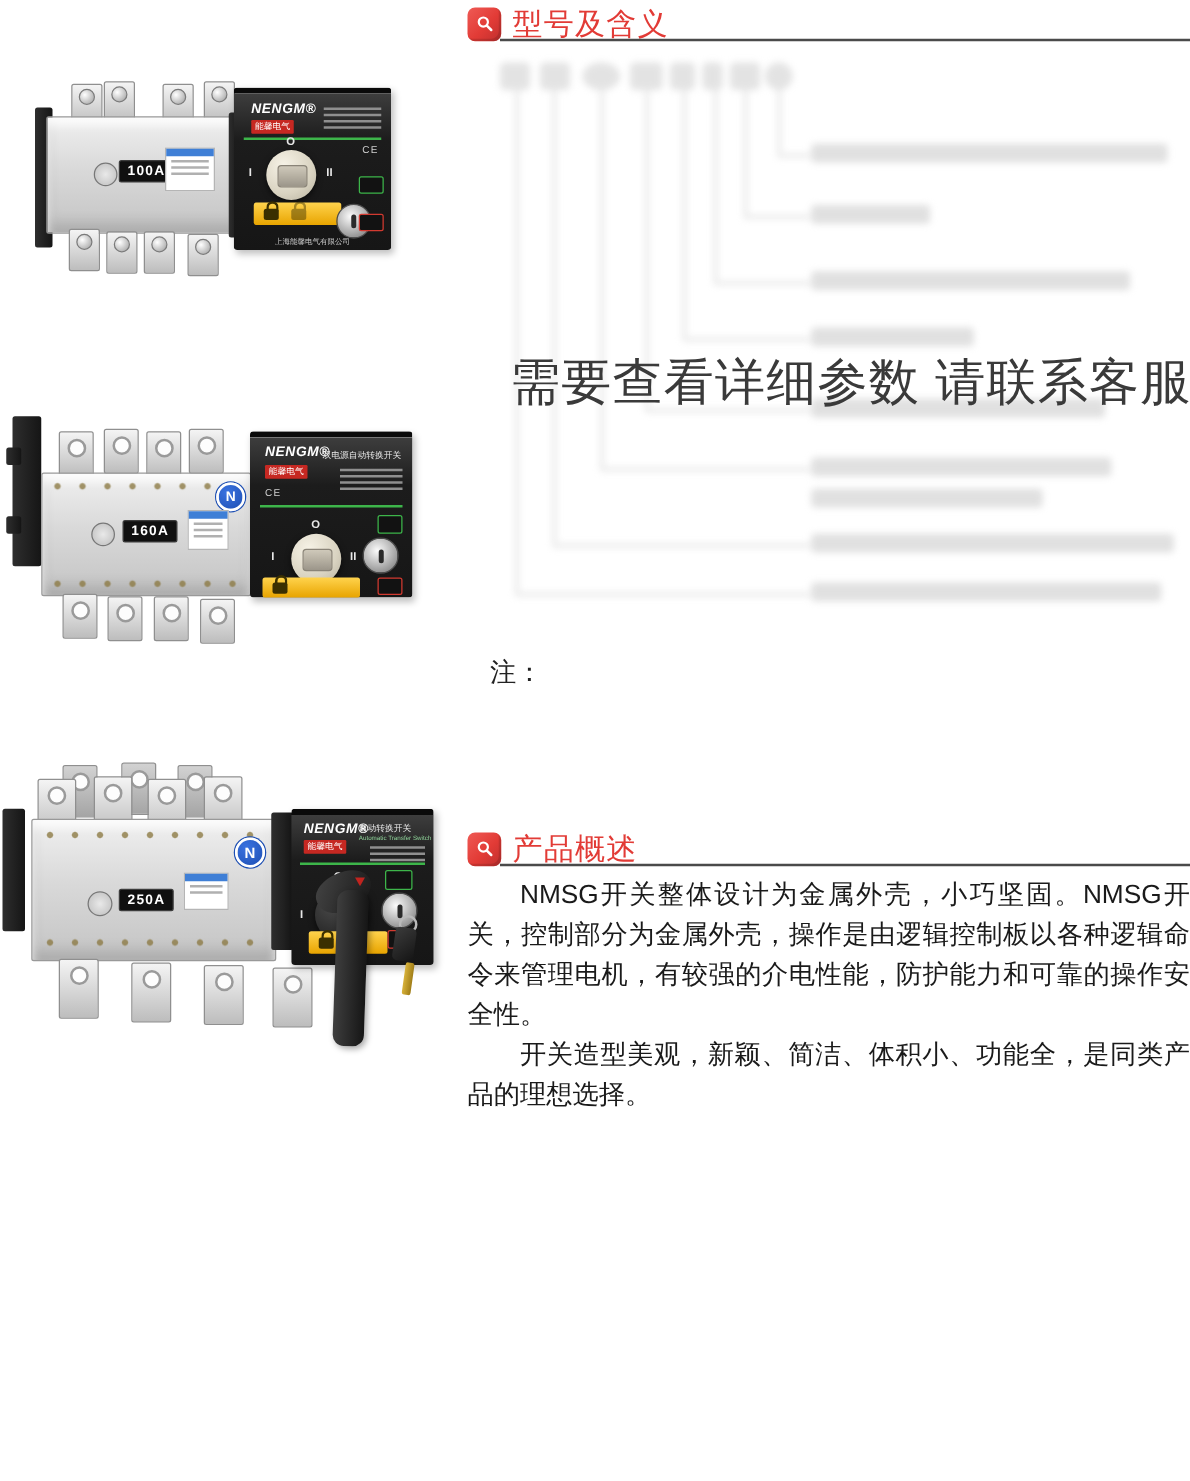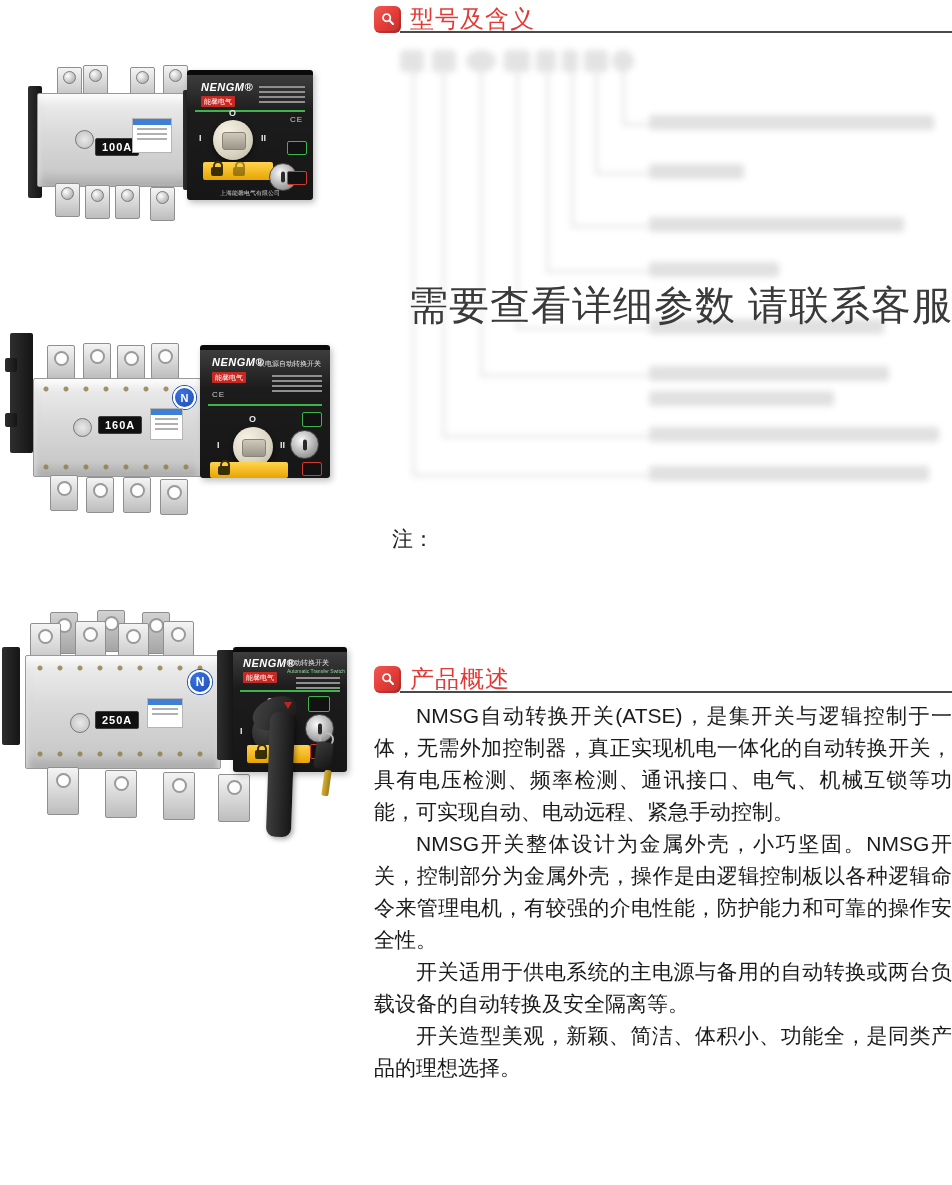--- a/index.html
+++ b/index.html
@@ -116,21 +116,21 @@
     <div class="part lug" style="left:105px;top:11px;width:23px;height:32px;">
         <div class="screw"></div>
       </div>
     <div class="part lug" style="left:138px;top:9px;width:23px;height:32px;">
         <div class="screw"></div>
       </div>
     <div class="part cap" style="left:3px;top:30px;width:14px;height:112px;"></div>
     <div class="part sbody" style="left:12px;top:37px;width:152px;height:92px;"></div>
     <div class="part cap" style="left:158px;top:34px;width:12px;height:100px;"></div>
     <div class="part ccc" style="left:50px;top:74px;width:17px;height:17px;"></div>
-    <div class="part rating" style="left:70px;top:72px;margin-top:10px;">100A</div>
+    <div class="part rating" style="left:70px;top:72px;">100A</div>
     <div class="part splabel" style="left:107px;top:62px;width:38px;height:33px;">
       <div class="bar"></div>
         <div class="tl"></div>
         <div class="tl"></div>
         <div class="tl"></div>
     </div>
     <div class="part lug" style="left:30px;top:127px;width:23px;height:32px;">
         <div class="screw"></div>
       </div>
     <div class="part lug" style="left:60px;top:129px;width:23px;height:32px;">
@@ -381,21 +381,19 @@
         <svg viewBox="0 0 24 24" width="16" height="16" aria-hidden="true">
           <circle cx="10" cy="10" r="5.5" fill="none" stroke="#fff" stroke-width="2.6"></circle>
           <line x1="14.2" y1="14.2" x2="19.5" y2="19.5" stroke="#fff" stroke-width="3" stroke-linecap="round"></line>
         </svg>
       </span>
       <span class="sec-title">产品概述</span>
     </div>
     <div class="sec-rule" style="top:691px;"></div>
 
     <div class="paras">
-      <p>NMSG自动转换开关(ATSE)，是集开关与逻辑控制于一体，无需外加控制器，真正实现机电一体化的自动转换开关，具有电压检测、频率检测、通讯接口、电气、机械互锁等功能，可实现自动、电动远程、紧急手动控制。</p>
       <p>NMSG开关整体设计为金属外壳，小巧坚固。NMSG开关，控制部分为金属外壳，操作是由逻辑控制板以各种逻辑命令来管理电机，有较强的介电性能，防护能力和可靠的操作安全性。</p>
-      <p>开关适用于供电系统的主电源与备用的自动转换或两台负载设备的自动转换及安全隔离等。</p>
       <p>开关造型美观，新颖、简洁、体积小、功能全，是同类产品的理想选择。</p>
 
     </div>
 
   </div>
 </div>
 
 </body></html>

